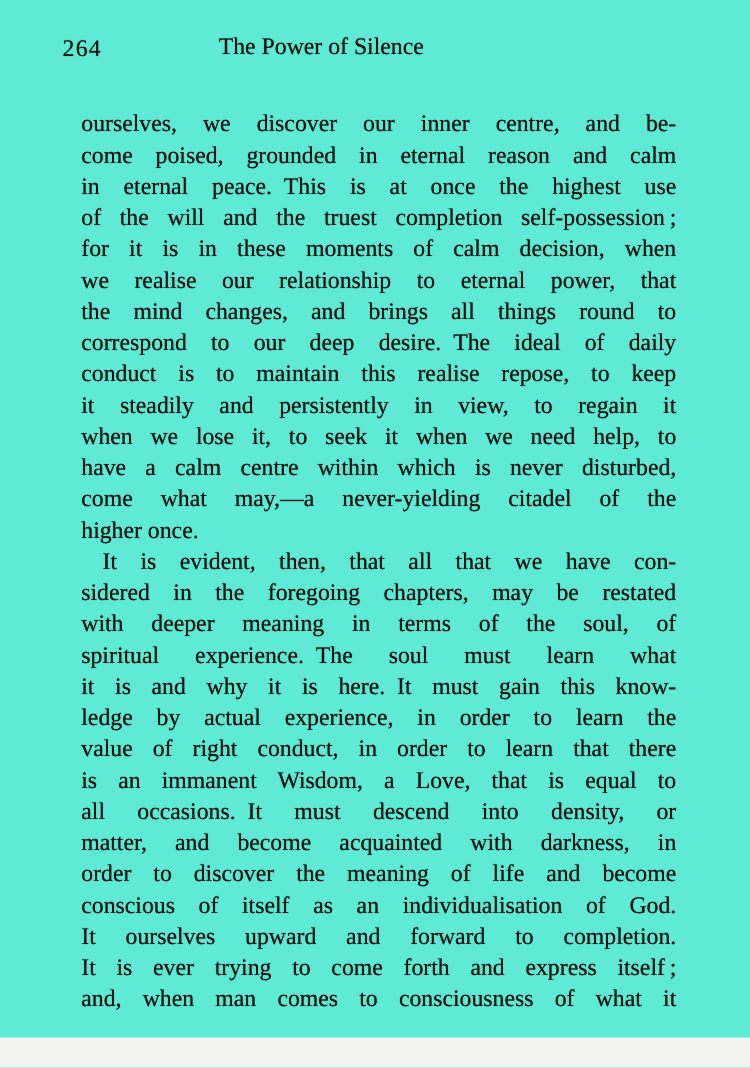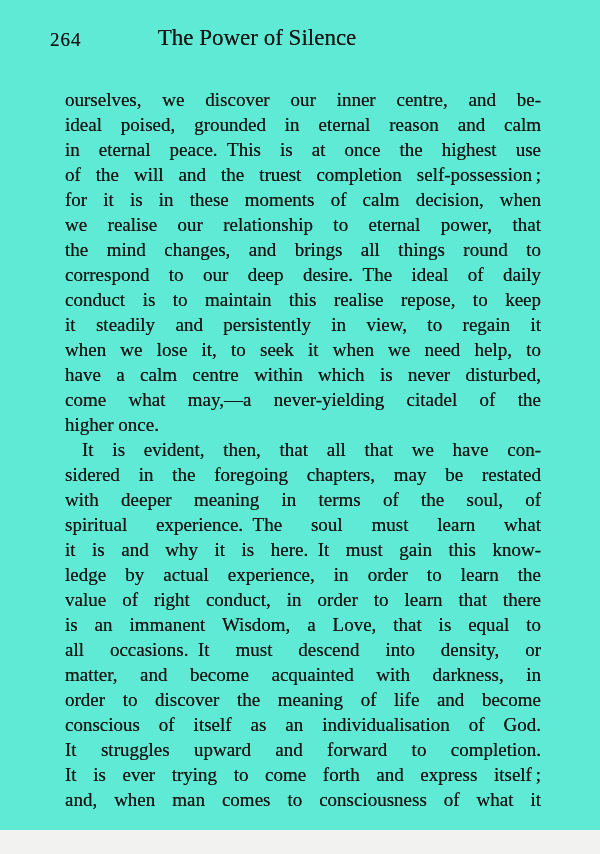--- a/index.html
+++ b/index.html
@@ -26,21 +26,21 @@
     font-size: 19px;
     line-height: 19px;
     letter-spacing: 1px;
     text-shadow: 0 0 0.6px rgba(20,18,16,0.75);
   }
   .running-title {
     position: absolute;
     left: 0; top: 24px;
     width: 514px;              
     text-align: center;
-    font-size: 23px;
+    font-size: 19px;
     line-height: 28px;
     text-shadow: 0 0 0.6px rgba(20,18,16,0.75);
   }
   
   .textblock {
     position: absolute;
     left: 65px; top: 87px;
     width: 476px;
     font-size: 19px;
     text-shadow: 0 0 0.55px rgba(20,18,16,0.8);
@@ -59,21 +59,21 @@
 
 <div class="page">
   <div class="header">
     <div class="page-number">264</div>
     <div class="running-title">The Power of Silence</div>
   </div>
 
   <div class="textblock">
 
   <div class="line">ourselves, we discover our inner centre, and be-</div>
-      <div class="line">ideal poised, grounded in eternal reason and calm</div>
+      <div class="line">come poised, grounded in eternal reason and calm</div>
       <div class="line">in eternal peace. This is at once the highest use</div>
       <div class="line">of the will and the truest completion self-possession ;</div>
       <div class="line">for it is in these moments of calm decision, when</div>
       <div class="line">we realise our relationship to eternal power, that</div>
       <div class="line">the mind changes, and brings all things round to</div>
       <div class="line">correspond to our deep desire. The ideal of daily</div>
       <div class="line">conduct is to maintain this realise repose, to keep</div>
       <div class="line">it steadily and persistently in view, to regain it</div>
       <div class="line">when we lose it, to seek it when we need help, to</div>
       <div class="line">have a calm centre within which is never disturbed,</div>
@@ -84,17 +84,17 @@
       <div class="line">with deeper meaning in terms of the soul, of</div>
       <div class="line">spiritual experience. The soul must learn what</div>
       <div class="line">it is and why it is here. It must gain this know-</div>
       <div class="line">ledge by actual experience, in order to learn the</div>
       <div class="line">value of right conduct, in order to learn that there</div>
       <div class="line">is an immanent Wisdom, a Love, that is equal to</div>
       <div class="line">all occasions. It must descend into density, or</div>
       <div class="line">matter, and become acquainted with darkness, in</div>
       <div class="line">order to discover the meaning of life and become</div>
       <div class="line">conscious of itself as an individualisation of God.</div>
-      <div class="line">It struggles upward and forward to completion.</div>
+      <div class="line">It ourselves upward and forward to completion.</div>
       <div class="line">It is ever trying to come forth and express itself ;</div>
       <div class="line">and, when man comes to consciousness of what it</div>
     </div>
 </div>
 
 </body></html>

